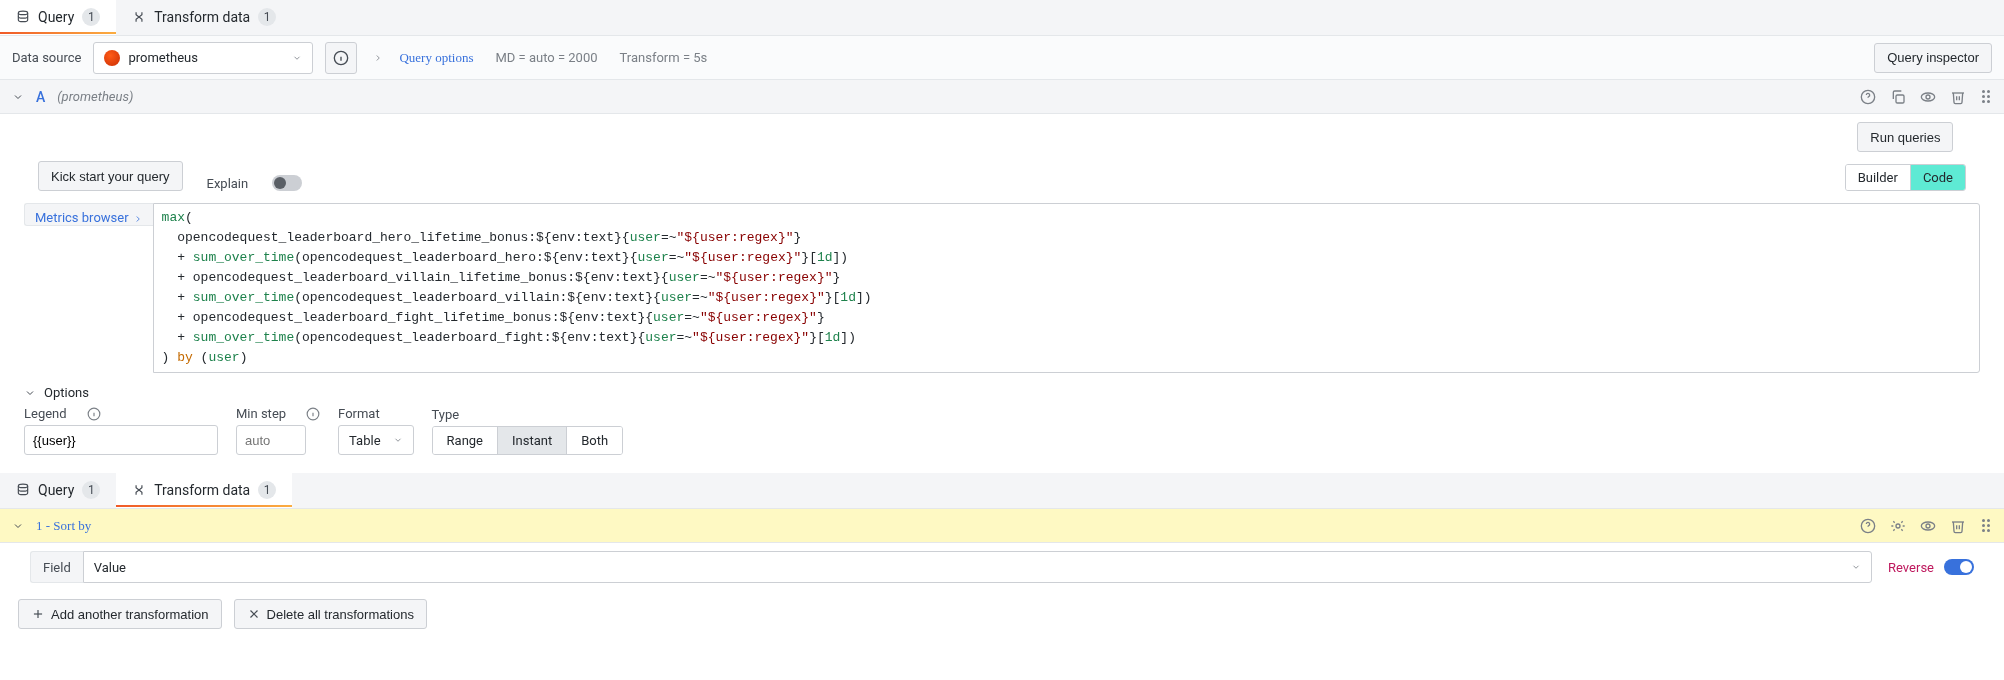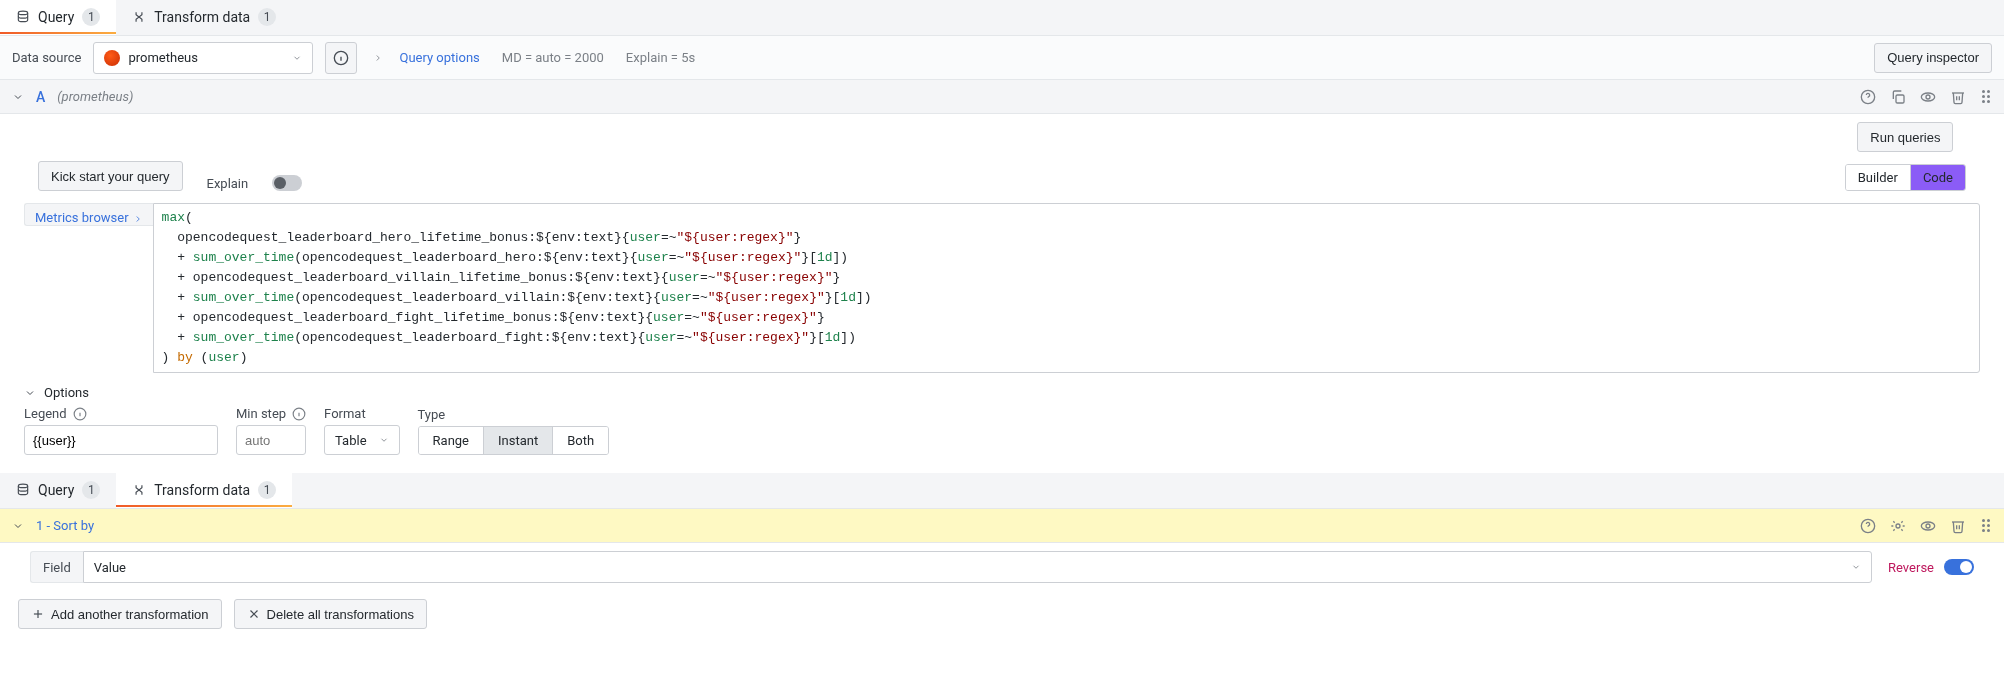--- a/index.html
+++ b/index.html
@@ -96,21 +96,21 @@
     }
     .icon-btn {
       width: 32px; height: 32px;
       display: inline-flex; align-items: center; justify-content: center;
       background: #f4f5f7;
       border: 1px solid #cccfd4;
       border-radius: 3px;
       cursor: pointer;
     }
     .icon-btn svg { width: 16px; height: 16px; stroke:#464c54; fill:none; stroke-width:2; }
-    .link { color: #3871dc; cursor: pointer; }
+    .link { color: #3871dc; cursor: pointer; font-family: Liberation Serif, serif; }
     .toolbar .chev-raw {
       width: 10px; height: 10px;
       stroke:#7b8087; stroke-width:2; fill:none;
       margin: 0 4px;
     }
     .text-muted { color: #7b8087; }
     .btn {
       display: inline-flex; align-items: center; gap: 6px;
       height: 30px; padding: 0 12px;
       background: #f4f5f7;
@@ -175,21 +175,21 @@
       border-radius:3px;
       overflow:hidden;
     }
     .seg > div {
       padding: 5px 12px;
       font-size: 13px;
       cursor:pointer;
       background:#fff;
     }
     .seg > div.active {
-      background:#8b5cf6;
+      background:#5eead4;
     }
     .seg > div + div { border-left:1px solid #cccfd4; }
 
     
     .coderow {
       display:flex;
       align-items: stretch;
       gap:0;
       padding: 4px 24px 6px;
     }
@@ -232,21 +232,21 @@
     .opts {
       padding: 6px 24px 10px;
     }
     .opts-head {
       display:flex; align-items:center; gap:8px;
       font-size:13px; color:#24292e;
       margin-bottom: 6px;
     }
     .opts-row { display:flex; gap:18px; align-items:flex-end; }
     .field { display:flex; flex-direction:column; gap:4px; }
-    .field-label { display:flex; align-items:center; gap:6px; font-size:13px; color:#464c54; }
+    .field-label { display:flex; align-items:center; gap:20px; font-size:13px; color:#464c54; }
     .field-label svg{width:14px;height:14px;stroke:#7b8087;stroke-width:2;fill:none;}
     .input {
       height:30px;
       border:1px solid #cccfd4;
       border-radius:3px;
       padding:0 8px;
       font-size:13px;
       background:#fff;
       min-width:150px;
     }
@@ -321,21 +321,21 @@
         <circle cx="12" cy="12" r="10"></circle>
         <line x1="12" y1="10" x2="12" y2="16"></line>
         <line x1="12" y1="7" x2="12" y2="7"></line>
       </svg>
   </div>
   <svg class="chev-raw" viewBox="0 0 24 24">
       <polyline points="9 6 15 12 9 18"></polyline>
     </svg>
   <span class="link">Query options</span>
   <span class="text-muted" style="margin-left:10px">MD = auto = 2000</span>
-  <span class="text-muted" style="margin-left:10px">Explain = 5s</span>
+  <span class="text-muted" style="margin-left:10px">Transform = 5s</span>
   <div class="toolbar-right">
     <button class="btn">
       <span>Query inspector</span>
     </button>
   </div>
 </div>
 
 <div class="qhead">
   <svg class="caret" viewBox="0 0 24 24">
       <polyline points="6 9 12 15 18 9"></polyline>

